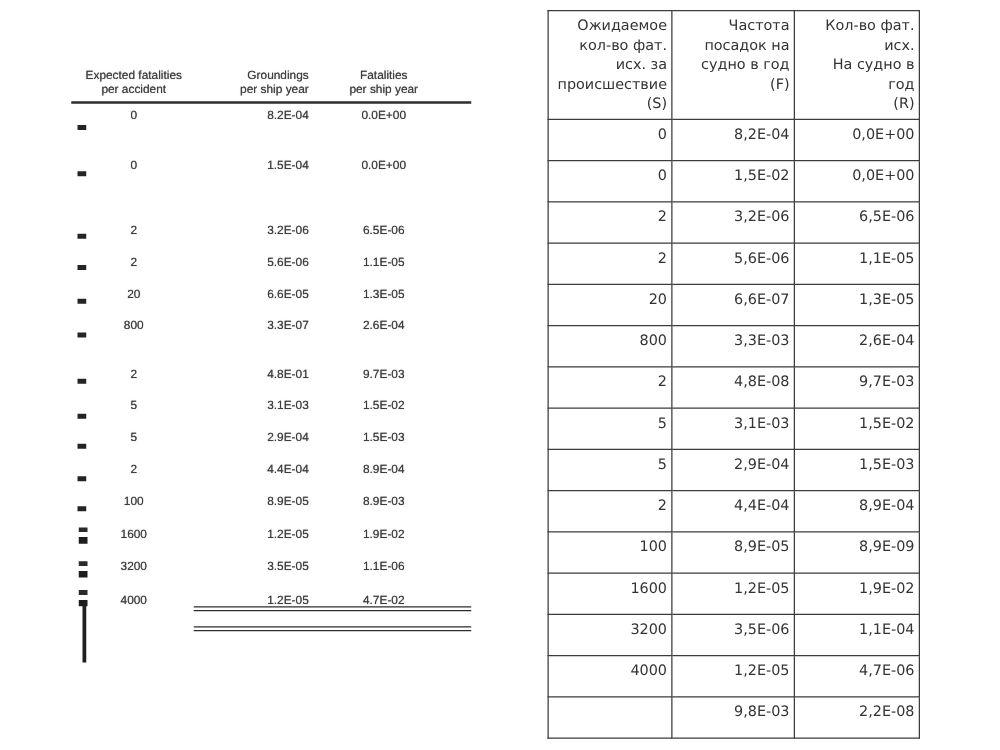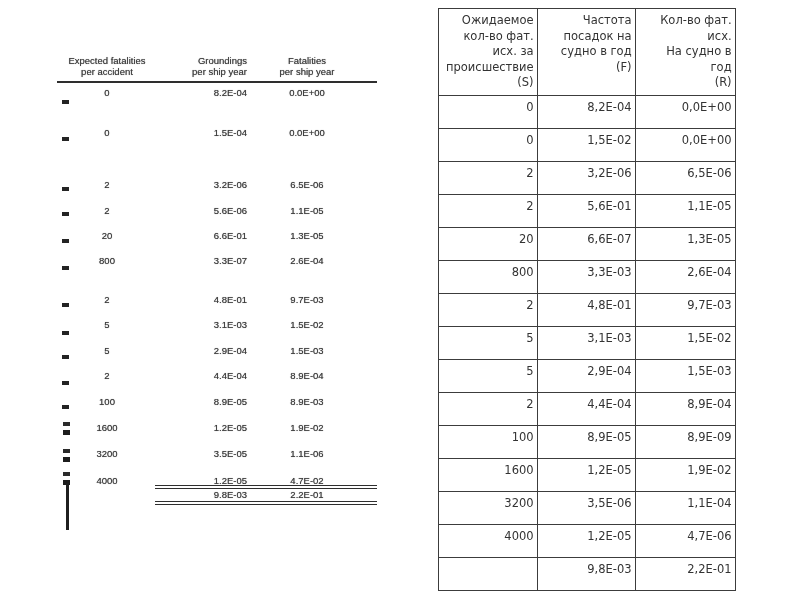--- a/index.html
+++ b/index.html
@@ -66,21 +66,21 @@
       <span class="lc2">3.2E-06</span>
       <span class="lc3">6.5E-06</span>
     </div>
     <div class="lrow" style="top:150px">
       <span class="lc1">2</span>
       <span class="lc2">5.6E-06</span>
       <span class="lc3">1.1E-05</span>
     </div>
     <div class="lrow" style="top:175px">
       <span class="lc1">20</span>
-      <span class="lc2">6.6E-01</span>
+      <span class="lc2">6.6E-05</span>
       <span class="lc3">1.3E-05</span>
     </div>
     <div class="lrow" style="top:200px">
       <span class="lc1">800</span>
       <span class="lc2">3.3E-07</span>
       <span class="lc3">2.6E-04</span>
     </div>
     <div class="lrow" style="top:239px">
       <span class="lc1">2</span>
       <span class="lc2">4.8E-01</span>
@@ -116,25 +116,20 @@
       <span class="lc2">3.5E-05</span>
       <span class="lc3">1.1E-06</span>
     </div>
     <div class="lrow" style="top:420px">
       <span class="lc1">4000</span>
       <span class="lc2">1.2E-05</span>
       <span class="lc3">4.7E-02</span>
     </div>
 
     <div class="dblline" style="top:430px"></div>
-    <div class="lrow" style="top:434px">
-      <span class="lc1"></span>
-      <span class="lc2">9.8E-03</span>
-      <span class="lc3">2.2E-01</span>
-    </div>
     <div class="dblline" style="top:446px"></div>
   </div>
 
   <div class="mark" style="top:100px"></div>
   <div class="mark" style="top:137px"></div>
   <div class="mark" style="top:187px"></div>
   <div class="mark" style="top:212px"></div>
   <div class="mark" style="top:239px"></div>
   <div class="mark" style="top:266px"></div>
   <div class="mark" style="top:303px"></div>
@@ -180,36 +175,36 @@
         <td>1,5E-02</td>
         <td>0,0E+00</td>
       </tr>
       <tr>
         <td>2</td>
         <td>3,2E-06</td>
         <td>6,5E-06</td>
       </tr>
       <tr>
         <td>2</td>
-        <td>5,6E-01</td>
+        <td>5,6E-06</td>
         <td>1,1E-05</td>
       </tr>
       <tr>
         <td>20</td>
         <td>6,6E-07</td>
         <td>1,3E-05</td>
       </tr>
       <tr>
         <td>800</td>
         <td>3,3E-03</td>
         <td>2,6E-04</td>
       </tr>
       <tr>
         <td>2</td>
-        <td>4,8E-01</td>
+        <td>4,8E-08</td>
         <td>9,7E-03</td>
       </tr>
       <tr>
         <td>5</td>
         <td>3,1E-03</td>
         <td>1,5E-02</td>
       </tr>
       <tr>
         <td>5</td>
         <td>2,9E-04</td>
@@ -236,18 +231,18 @@
         <td>1,1E-04</td>
       </tr>
       <tr>
         <td>4000</td>
         <td>1,2E-05</td>
         <td>4,7E-06</td>
       </tr>
       <tr>
         <td></td>
         <td>9,8E-03</td>
-        <td>2,2E-01</td>
+        <td>2,2E-08</td>
       </tr>
     </tbody>
   </table>
 
 </div>
 
 </body></html>

